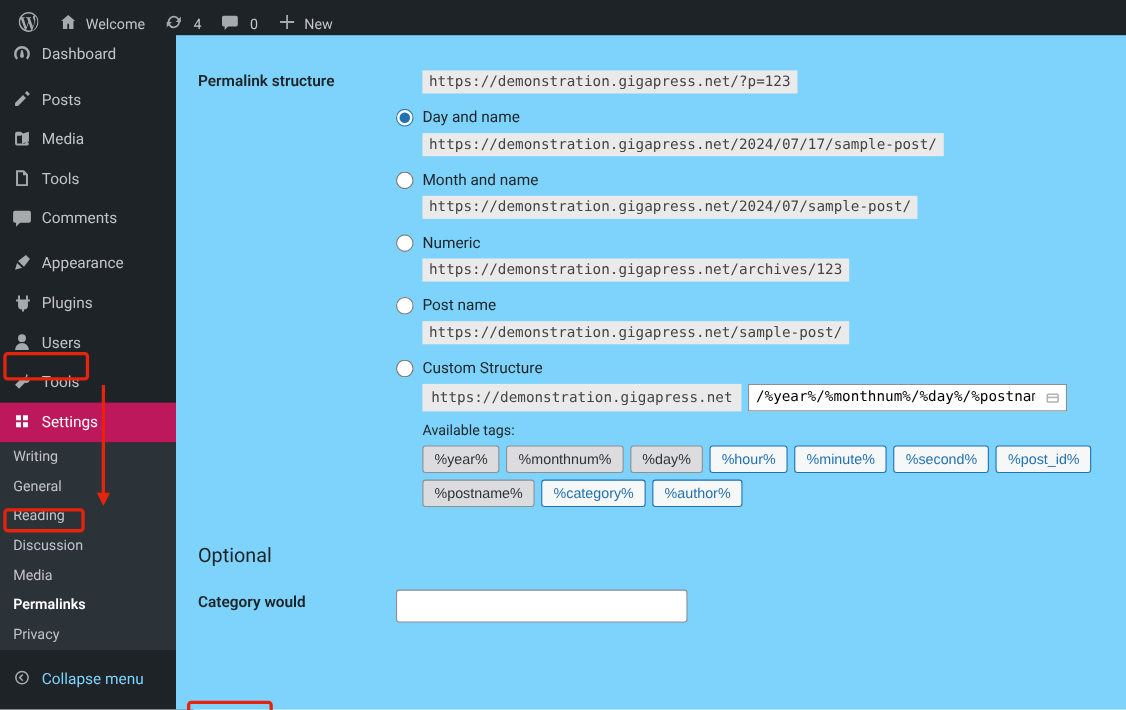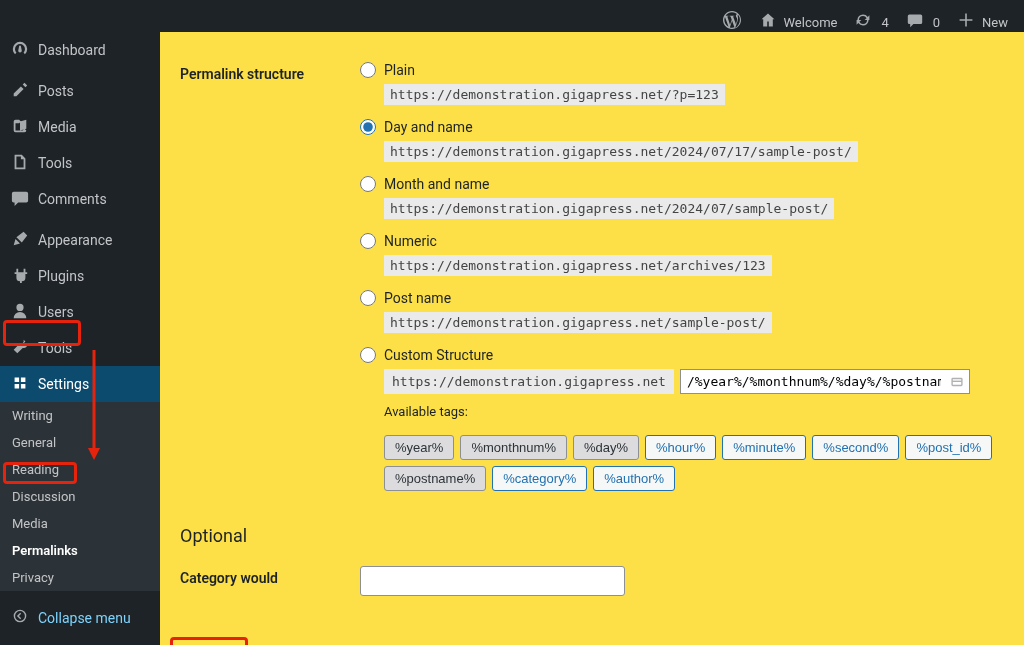--- a/index.html
+++ b/index.html
@@ -1,62 +1,62 @@
 <!DOCTYPE html>
 <html><head>
 <meta charset="utf-8">
 <style>
 * { box-sizing: border-box; margin: 0; padding: 0; }
 body { font-family: -apple-system, BlinkMacSystemFont, "Segoe UI", Roboto, sans-serif; font-size: 13px; color: #3c434a; background: #f0f0f1; width: 1024px; height: 645px; overflow: hidden; }
 
 
-.admin-bar { background: #1d2327; color: #c3c4c7; height: 44px; display: flex; align-items: center; padding: 0 8px; font-size: 13px; justify-content: flex-end; }
+.admin-bar { background: #1d2327; color: #c3c4c7; height: 44px; display: flex; align-items: center; padding: 0 8px; font-size: 13px; }
 .admin-bar .ab-item { display: flex; align-items: center; gap: 6px; padding: 0 8px; height: 32px; color: #c3c4c7; text-decoration: none; cursor: pointer; }
 .admin-bar .ab-icon { width: 20px; text-align: center; font-size: 16px; }
 .admin-bar .count { margin-left: 2px; }
 
 
 .sidebar { position: absolute; top: 32px; left: 0; bottom: 0; width: 176px; background: #1d2327; color: #c3c4c7; font-size: 14px; }
 .menu-item { display: flex; align-items: center; gap: 8px; padding: 8px 8px 8px 10px; cursor: pointer; color: #c3c4c7; position: relative; }
 .menu-item .mi-icon { width: 20px; height: 20px; text-align: center; font-size: 16px; color: #a7aaad; flex-shrink: 0; }
-.menu-item.current { background: #0c4a6e; color: #fff; }
+.menu-item.current { background: #be185d; color: #fff; }
 .menu-item.current .mi-icon { color: #fff; }
 .menu-item.current::after { content: ""; position: absolute; right: -8px; top: 50%; margin-top: -8px; border: 8px solid transparent; border-right-color: #f0f0f1; }
 .menu-item.separator { height: 5px; padding: 0; margin: 0; }
 .submenu { background: #2c3338; }
 .submenu .sub-item { padding: 6px 12px; cursor: pointer; color: #c3c4c7; font-size: 13px; }
 .submenu .sub-item.current { color: #fff; font-weight: 600; }
 .collapse { display: flex; align-items: center; gap: 8px; padding: 8px 10px; cursor: pointer; color: #7dd3fc; margin-top: 10px; }
 .collapse .mi-icon { width: 20px; text-align: center; }
 
 
 .hl-box { position: absolute; border: 3px solid #e6240d; border-radius: 4px; pointer-events: none; }
 
 
 .arrow-svg { position: absolute; pointer-events: none; }
 
 
-.main { position: absolute; left: 160px; top: 32px; right: 0; bottom: 0; background: #fde047; padding: 0 20px 20px 20px; overflow: hidden; }
+.main { position: absolute; left: 160px; top: 32px; right: 0; bottom: 0; background: #7dd3fc; padding: 0 20px 20px 20px; overflow: hidden; }
 
 .form-row { display: flex; align-items: flex-start; padding: 10px 0; }
 .form-row .label { width: 180px; font-weight: 600; color: #1d2327; padding-top: 4px; font-size: 14px; }
 .form-row .control { flex: 1; }
 
 .radio-opt { display: flex; align-items: center; gap: 8px; margin-bottom: 4px; }
 .radio-opt input[type=radio] { width: 16px; height: 16px; accent-color: #2271b1; }
 .radio-opt .rlabel { font-size: 14px; color: #1d2327; }
 .code-example { background: #eaeaea; font-family: Consolas, Monaco, monospace; font-size: 13px; padding: 3px 6px; display: inline-block; margin: 2px 0 14px 24px; color: #444; }
 
 .custom-row { display: flex; align-items: center; gap: 6px; margin-left: 24px; margin-top: 6px; }
 .custom-prefix { background: #eaeaea; font-family: Consolas, Monaco, monospace; font-size: 13px; padding: 5px 8px; color: #444; }
 .custom-input-wrap { position: relative; }
 .custom-input { width: 290px; padding: 4px 28px 4px 6px; border: 1px solid #8c8f94; font-family: Consolas, Monaco, monospace; font-size: 13px; background: #fff; }
 .input-icon { position: absolute; right: 6px; top: 50%; transform: translateY(-50%); width: 14px; height: 14px; opacity: 0.5; }
 
-.avail-label { font-size: 13px; margin: 10px 0 16px 24px; color: #1d2327; }
+.avail-label { font-size: 13px; margin: 10px 0 6px 24px; color: #1d2327; }
 .tag-row { display: flex; flex-wrap: wrap; gap: 6px; margin-left: 24px; }
 .tag-btn { border: 1px solid #2271b1; background: #f6f7f7; color: #2271b1; font-size: 13px; padding: 4px 10px; border-radius: 3px; cursor: pointer; }
 .tag-btn.active { background: #dcdcde; border: 1px solid #8c8f94; color: #2c3338; }
 
 h2.section { font-size: 18px; font-weight: 400; color: #1d2327; margin: 24px 0 10px 0; }
 .section-desc { font-size: 13px; color: #3c434a; margin-bottom: 10px; }
 .section-desc code { background: #eaeaea; padding: 2px 5px; font-family: Consolas, Monaco, monospace; font-size: 12px; }
 
 .text-input { width: 265px; padding: 4px 8px; border: 1px solid #8c8f94; border-radius: 3px; font-size: 14px; background: #fff; height: 30px; }
 </style>
@@ -184,24 +184,20 @@
         </svg></span>
     <span>Collapse menu</span>
   </div>
 </div>
 
 <div class="main">
 
   <div class="form-row" style="margin-top:20px;">
     <div class="label">Permalink structure</div>
     <div class="control">
-      <div class="radio-opt">
-        <input type="radio" name="ps" style="">
-        <span class="rlabel">Plain</span>
-      </div>
       <div class="code-example">https://demonstration.gigapress.net/?p=123</div>
 
       <div class="radio-opt">
         <input type="radio" name="ps" checked="" style="">
         <span class="rlabel">Day and name</span>
       </div>
       <div class="code-example">https://demonstration.gigapress.net/2024/07/17/sample-post/</div>
 
       <div class="radio-opt">
         <input type="radio" name="ps" style="">

